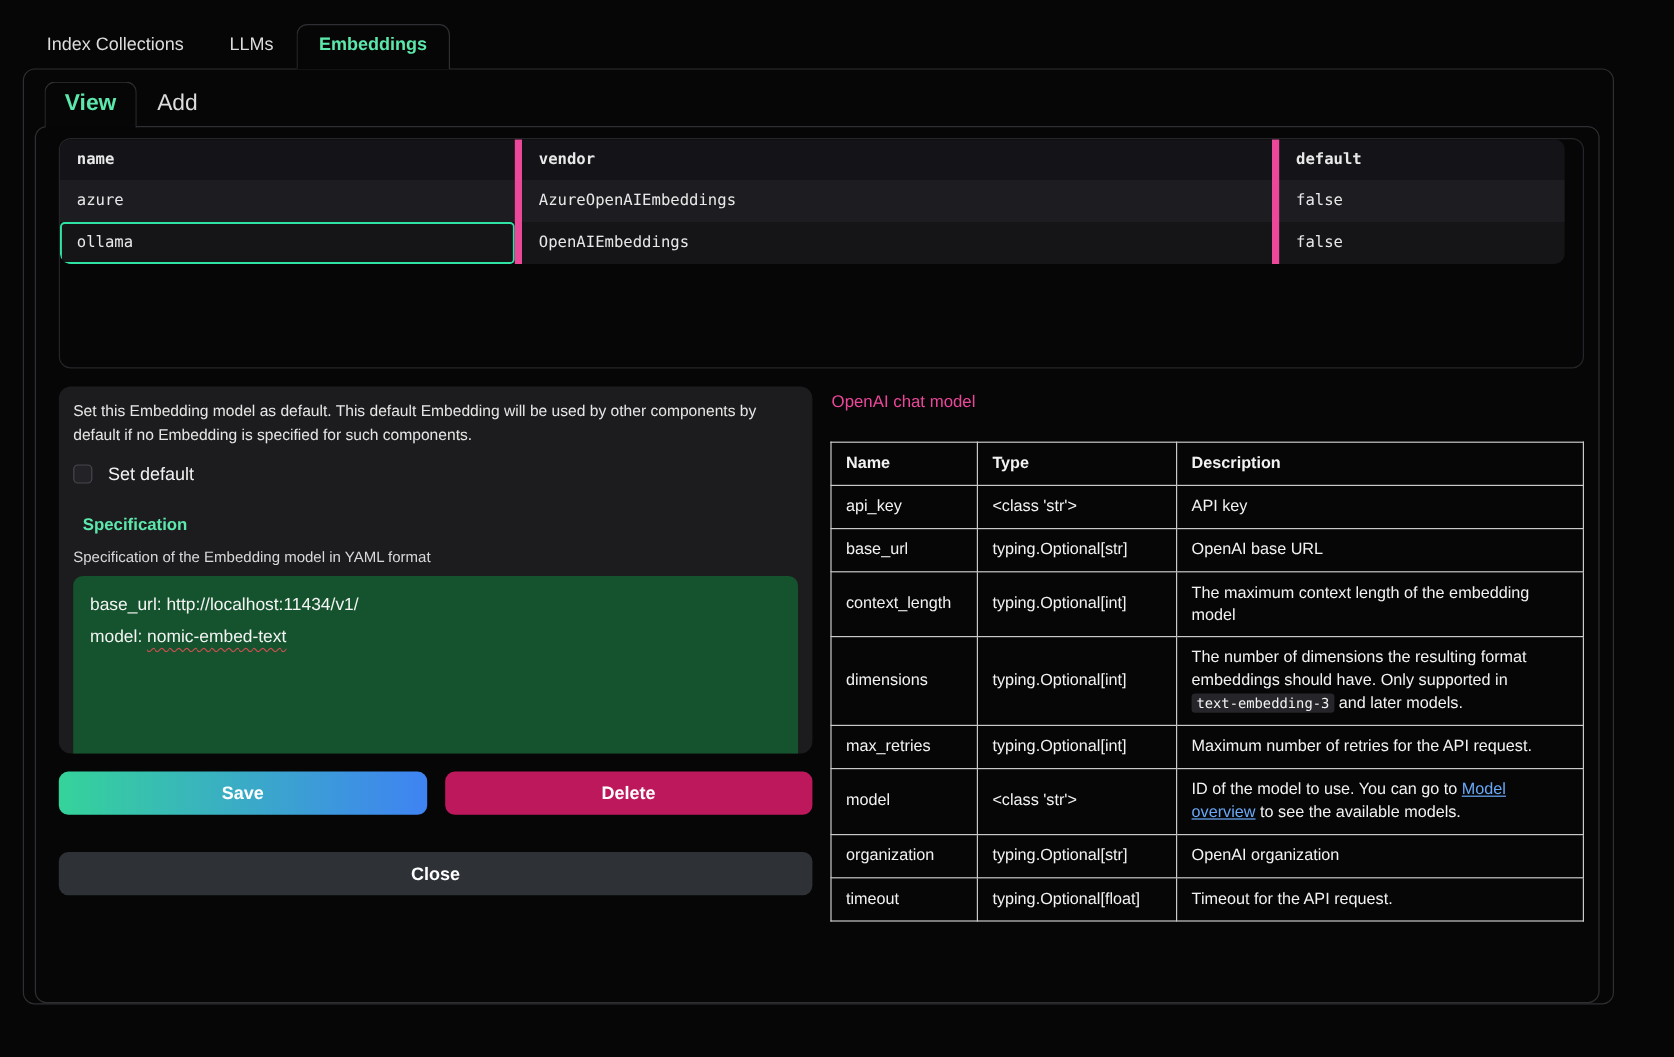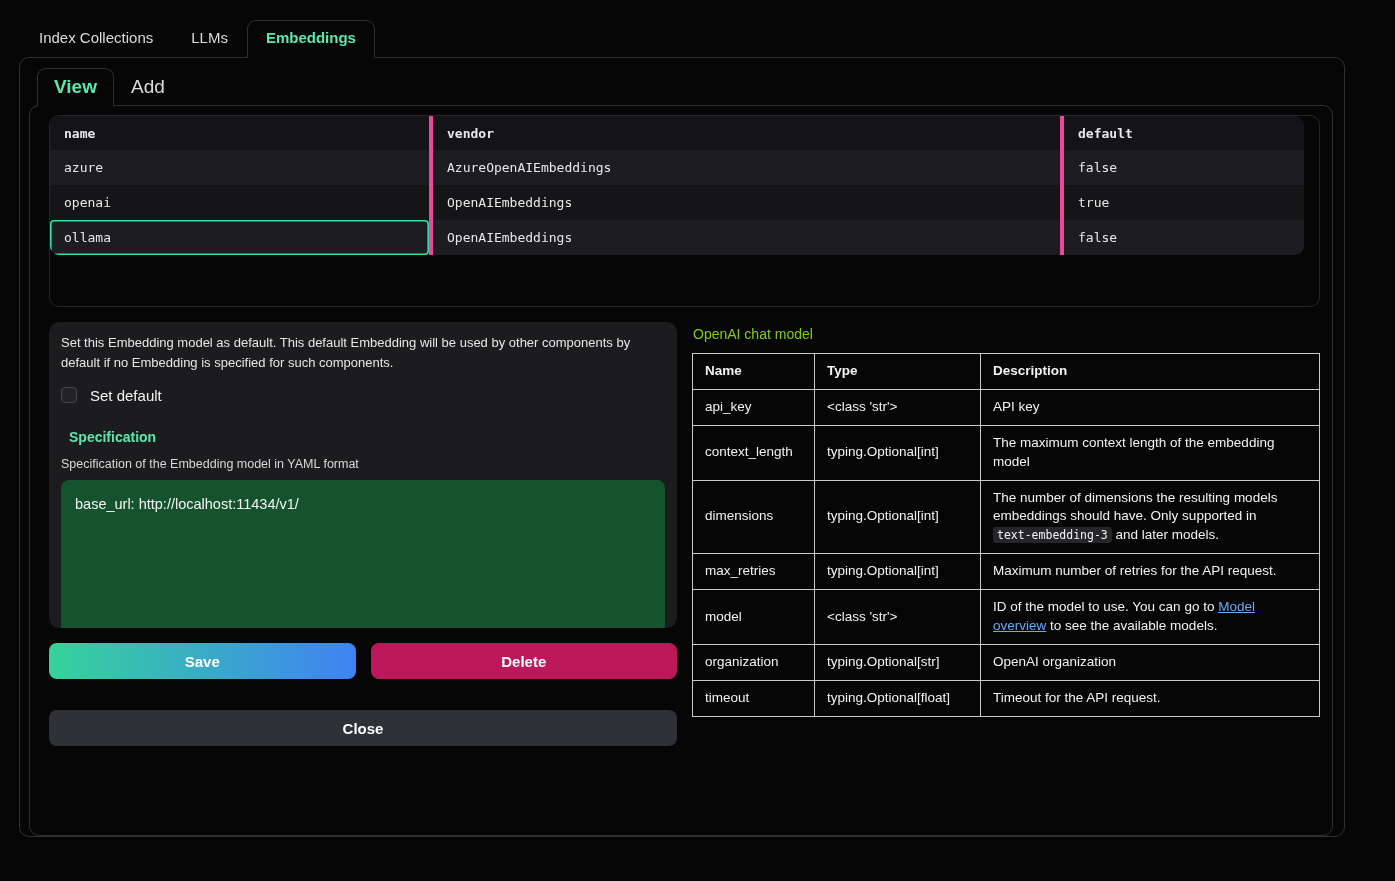--- a/index.html
+++ b/index.html
@@ -87,21 +87,21 @@
     table-layout:fixed; width:1254px;
     font-family:"DejaVu Sans Mono", monospace;
     font-size:13px; color:#e8e8e8;
   }
   table.grid th, table.grid td {
     padding:0 14px; text-align:left;
     overflow:hidden; white-space:nowrap;
   }
   table.grid th { height:34px; font-weight:bold; }
   table.grid td { height:35px; font-weight:normal; }
-  table.grid th + th, table.grid td + td { border-left:4px solid #ec4899; }
+  table.grid th + th, table.grid td + td { border-left:6px solid #ec4899; }
   table.grid thead tr { background:#141418; }
   table.grid tbody tr:nth-child(odd)  { background:#1d1d21; }
   table.grid tbody tr:nth-child(even) { background:#151518; }
   table.grid td.selected {
     box-shadow: inset 0 0 0 1.6px #2ee3a3;
     border-radius:4px;
   }
 
   
   .content { display:flex; gap:15px; margin-top:15px; }
@@ -151,21 +151,21 @@
     height:36px; border-radius:8px;
     display:flex; align-items:center; justify-content:center;
     font-size:15px; font-weight:bold; color:#ffffff;
     cursor:pointer; user-select:none;
   }
   .btn-save   { flex:1; background:linear-gradient(90deg,#35d39a 0%,#3f83f3 100%); }
   .btn-delete { flex:1; background:#be185d; }
   .btn-close  { margin-top:31px; background:#2e3237; }
 
   
-  .param-title { margin:4px 0 11px 1px; font-size:14px; color:#84cc16; }
+  .param-title { margin:4px 0 26px 1px; font-size:14px; color:#ec4899; }
   table.params {
     border-collapse:collapse; width:100%;
     font-size:13.5px; color:#f2f2f2;
     line-height:1.4;
   }
   table.params th, table.params td {
     border:1px solid #c9c9c9;
     padding:8px 12px; text-align:left; vertical-align:middle;
   }
   table.params th { font-weight:bold; height:34px; }
@@ -212,25 +212,20 @@
                 <th>default</th>
               </tr>
             </thead>
             <tbody id="grid-body">
                 <tr>
                   <td>azure</td>
                   <td>AzureOpenAIEmbeddings</td>
                   <td>false</td>
                 </tr>
                 <tr>
-                  <td>openai</td>
-                  <td>OpenAIEmbeddings</td>
-                  <td>true</td>
-                </tr>
-                <tr>
                   <td class="selected">ollama</td>
                   <td>OpenAIEmbeddings</td>
                   <td>false</td>
                 </tr>
               </tbody>
           </table>
         </div>
       </div>
 
       <div class="content">
@@ -240,20 +235,23 @@
             <div class="desc">Set this Embedding model as default. This default Embedding will be used by other components by default if no Embedding is specified for such components.</div>
             <div class="chk-row">
               <div class="checkbox"></div>
               <div class="chk-label">Set default</div>
             </div>
             <div class="spec-h">Specification</div>
             <div class="spec-sub">Specification of the Embedding model in YAML format</div>
             <div class="editor">
               <div class="ed-line">
                 <span>base_url: http://localhost:11434/v1/</span>
+              </div>
+              <div class="ed-line">
+                <span>model: </span><span class="squiggle">nomic-embed-text</span>
               </div>
               <div class="resize"></div>
             </div>
           </div>
 
           <div class="btn-row">
             <div class="btn btn-save">Save</div>
             <div class="btn btn-delete">Delete</div>
           </div>
           <div class="btn btn-close">Close</div>
@@ -274,28 +272,33 @@
                 <th>Description</th>
               </tr>
             </thead>
             <tbody id="params-body">
                 <tr>
                   <td>api_key</td>
                   <td>&lt;class 'str'&gt;</td>
                   <td><span>API key</span></td>
                 </tr>
                 <tr>
+                  <td>base_url</td>
+                  <td>typing.Optional[str]</td>
+                  <td><span>OpenAI base URL</span></td>
+                </tr>
+                <tr>
                   <td>context_length</td>
                   <td>typing.Optional[int]</td>
                   <td><span>The maximum context length of the embedding model</span></td>
                 </tr>
                 <tr>
                   <td>dimensions</td>
                   <td>typing.Optional[int]</td>
-                  <td><span>The number of dimensions the resulting models embeddings should have. Only supported in </span><span class="code">text-embedding-3</span><span> and later models.</span></td>
+                  <td><span>The number of dimensions the resulting format embeddings should have. Only supported in </span><span class="code">text-embedding-3</span><span> and later models.</span></td>
                 </tr>
                 <tr>
                   <td>max_retries</td>
                   <td>typing.Optional[int]</td>
                   <td><span>Maximum number of retries for the API request.</span></td>
                 </tr>
                 <tr>
                   <td>model</td>
                   <td>&lt;class 'str'&gt;</td>
                   <td><span>ID of the model to use. You can go to </span><a class="link" href="#">Model overview</a><span> to see the available models.</span></td>

